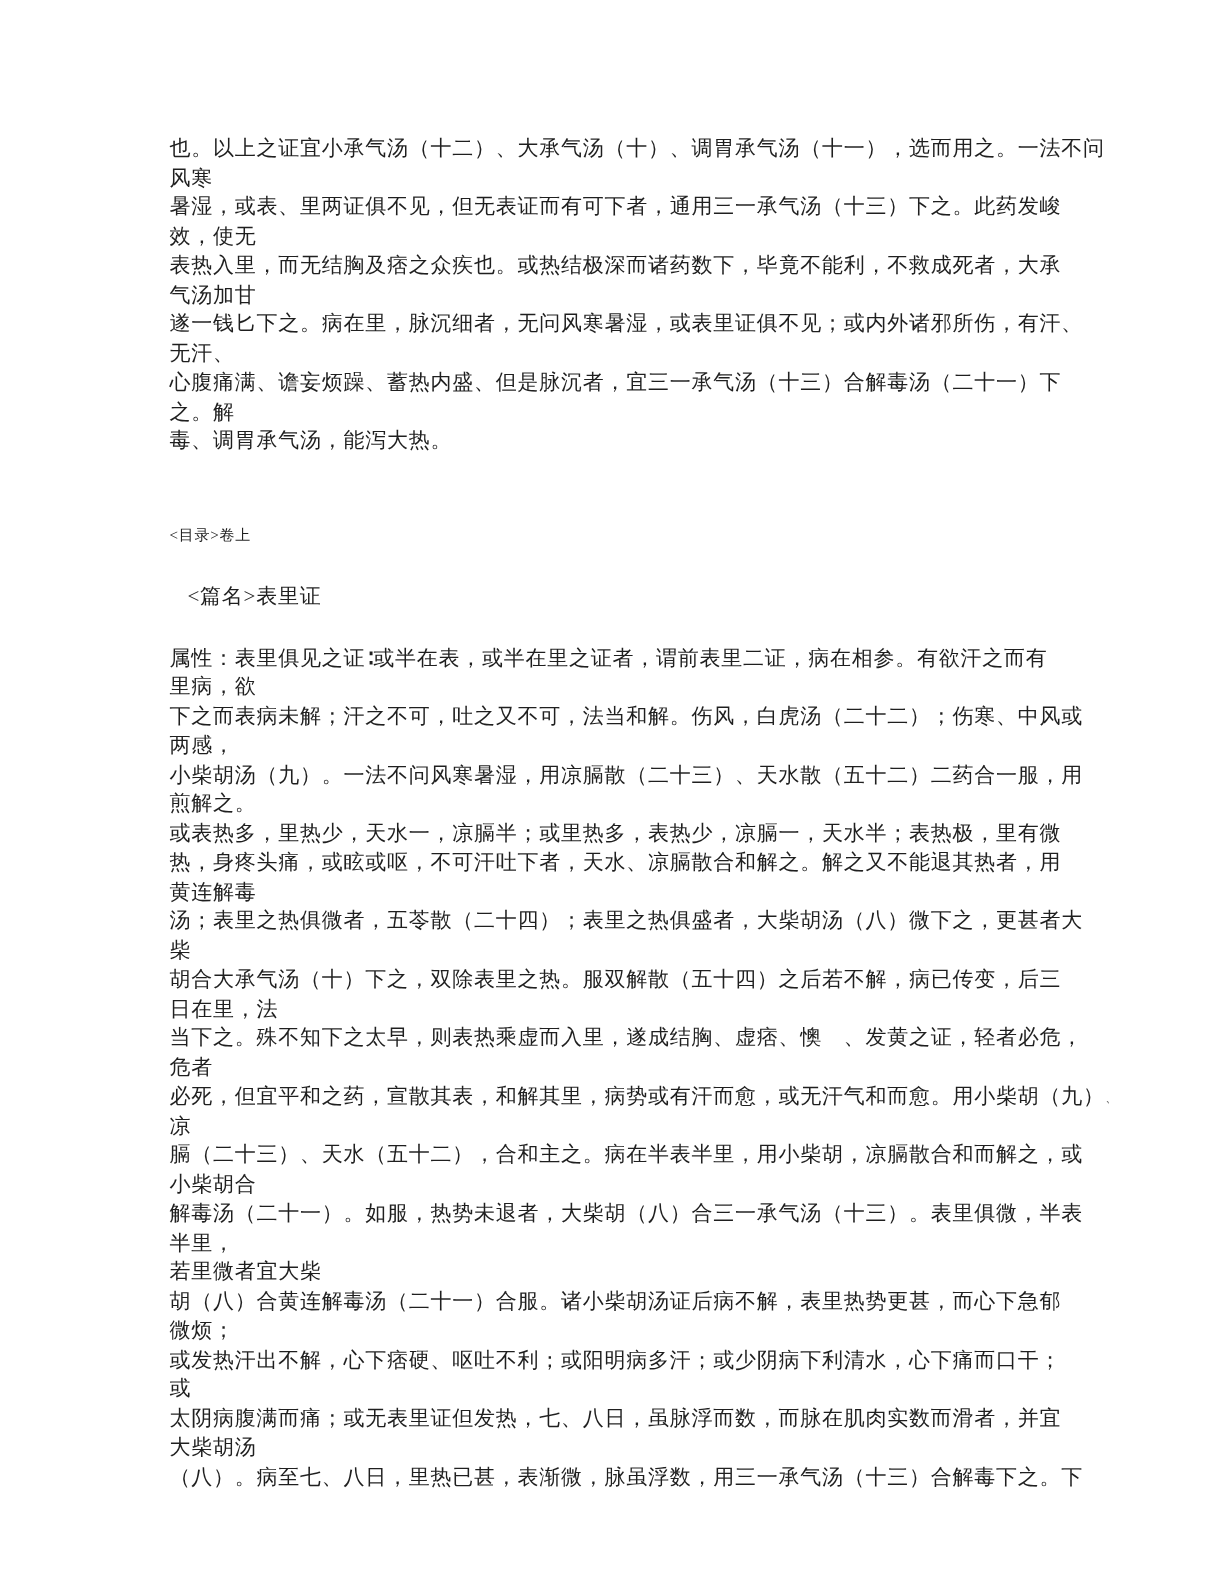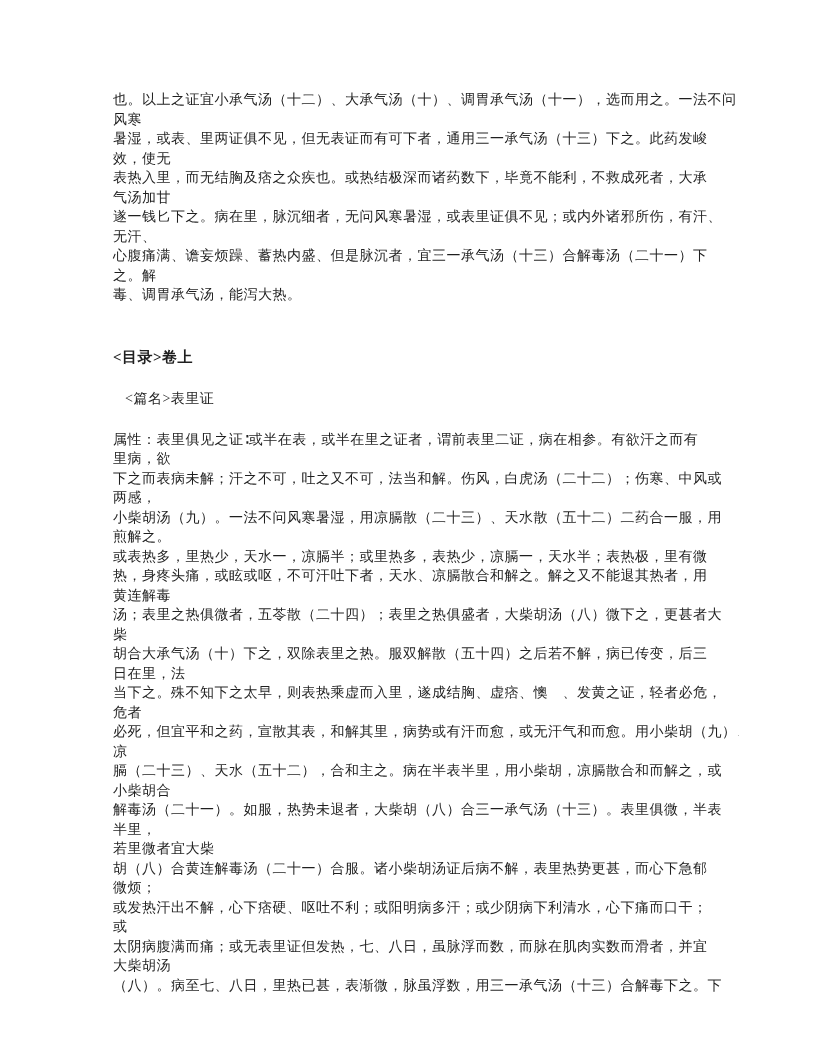--- a/index.html
+++ b/index.html
@@ -26,22 +26,22 @@
     letter-spacing: 0.5px;
   }
   .para {
     white-space: pre-line;
     margin: 0;
   }
   .toc-heading {
     margin: 0;
     margin-top: 43px;
     white-space: pre-line;
-    font-size: 15px;
-    font-weight: bold;
+    font-size: 10px;
+    font-weight: normal;
   }
   .section-heading {
     margin: 12px;
     margin-top: 22px;
     white-space: pre-line;
     font-size: 14px;
     font-weight: normal;
   }
   .body-para {
     margin: 0;

